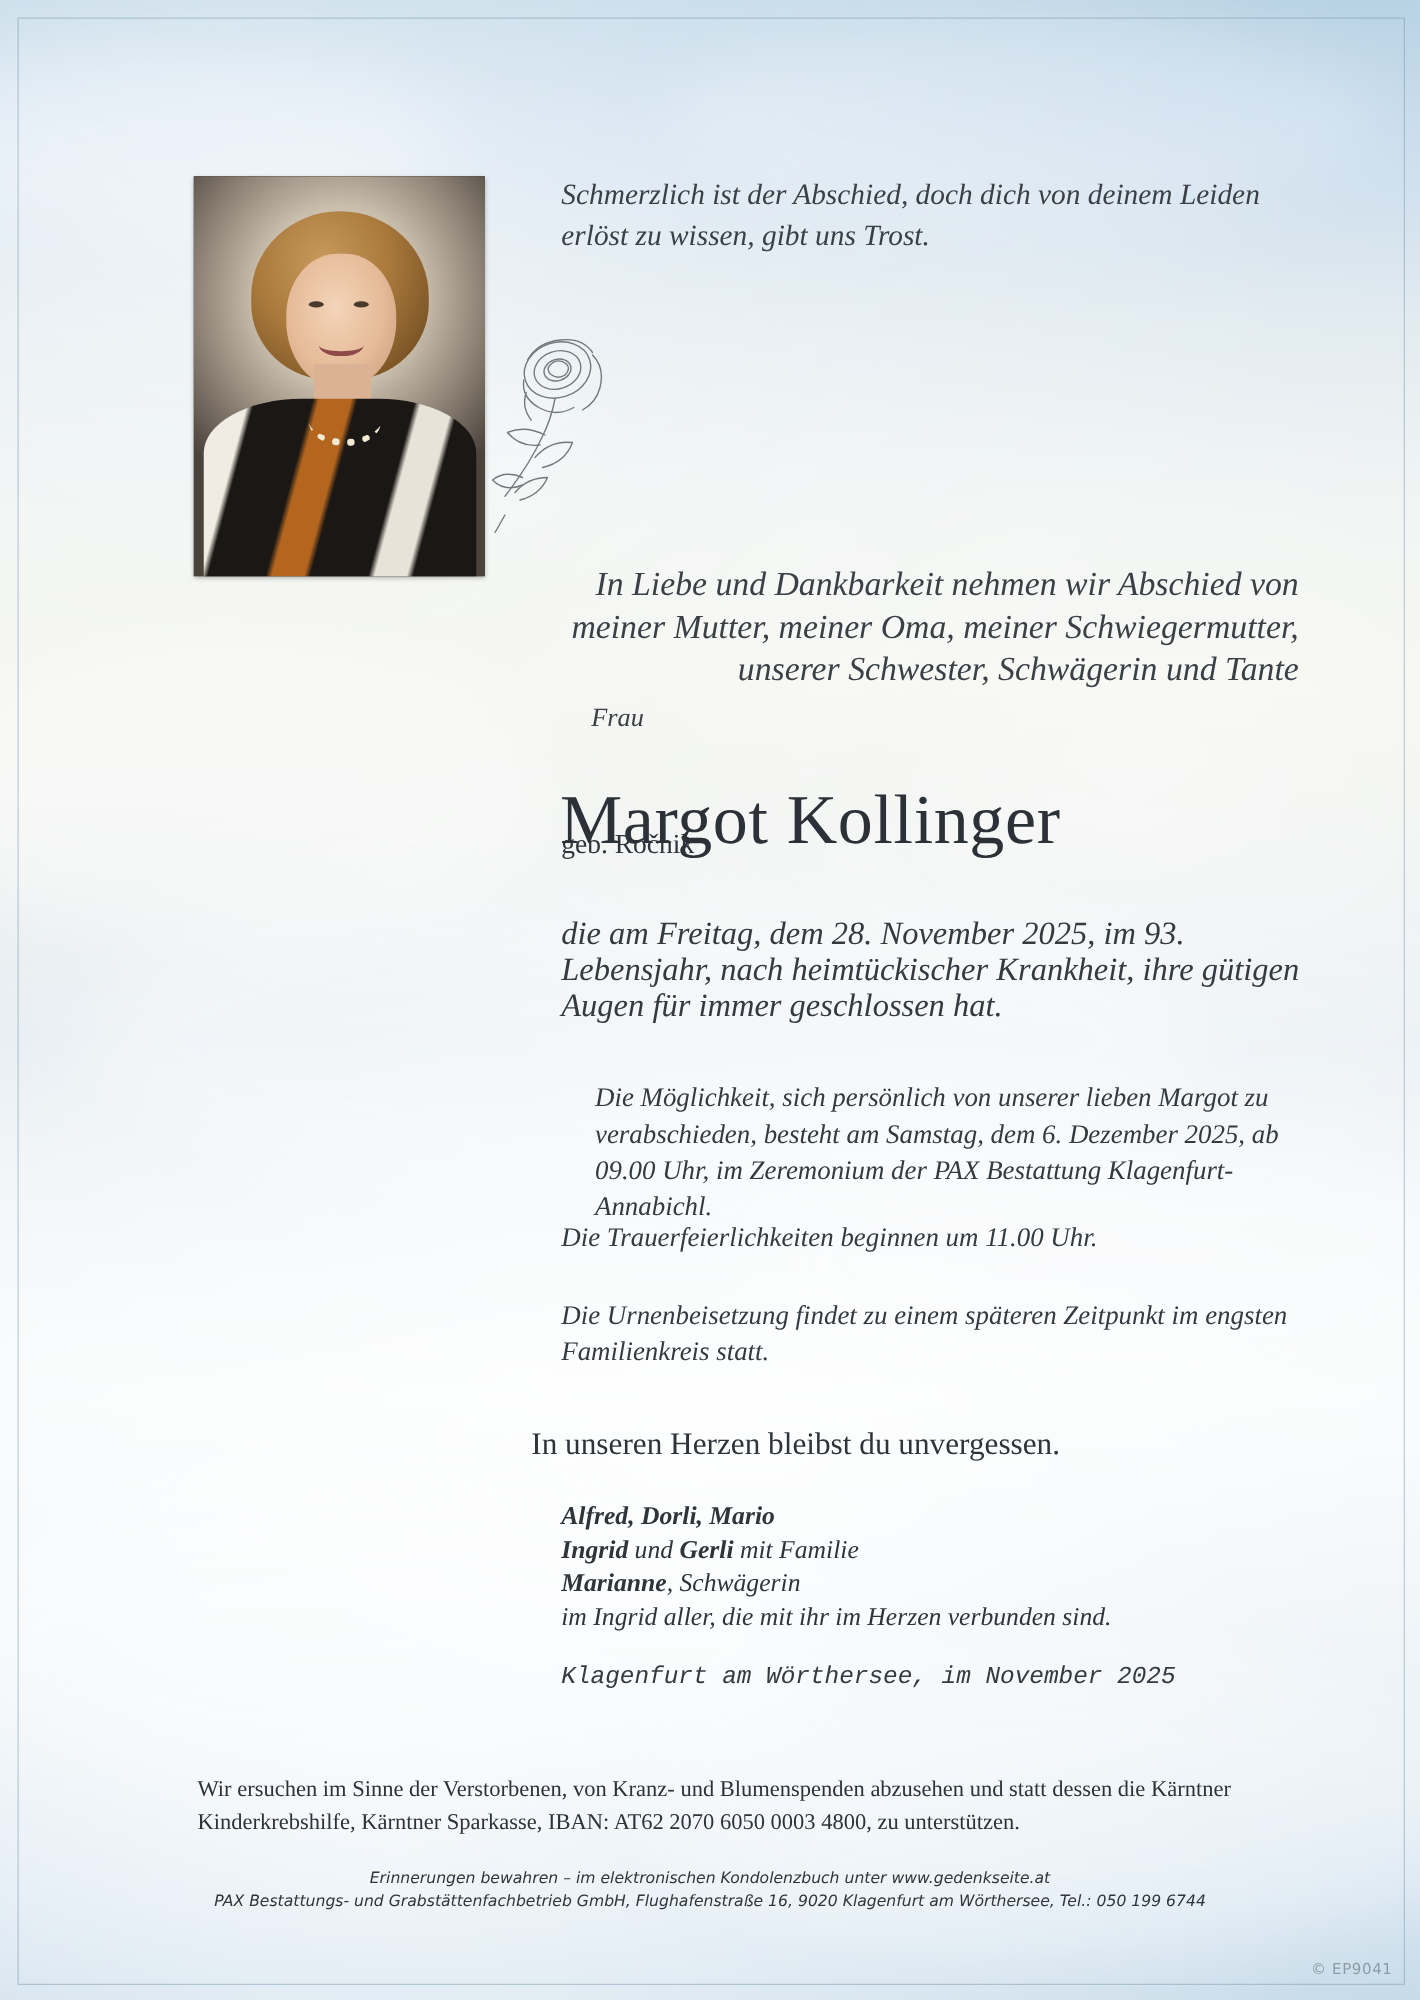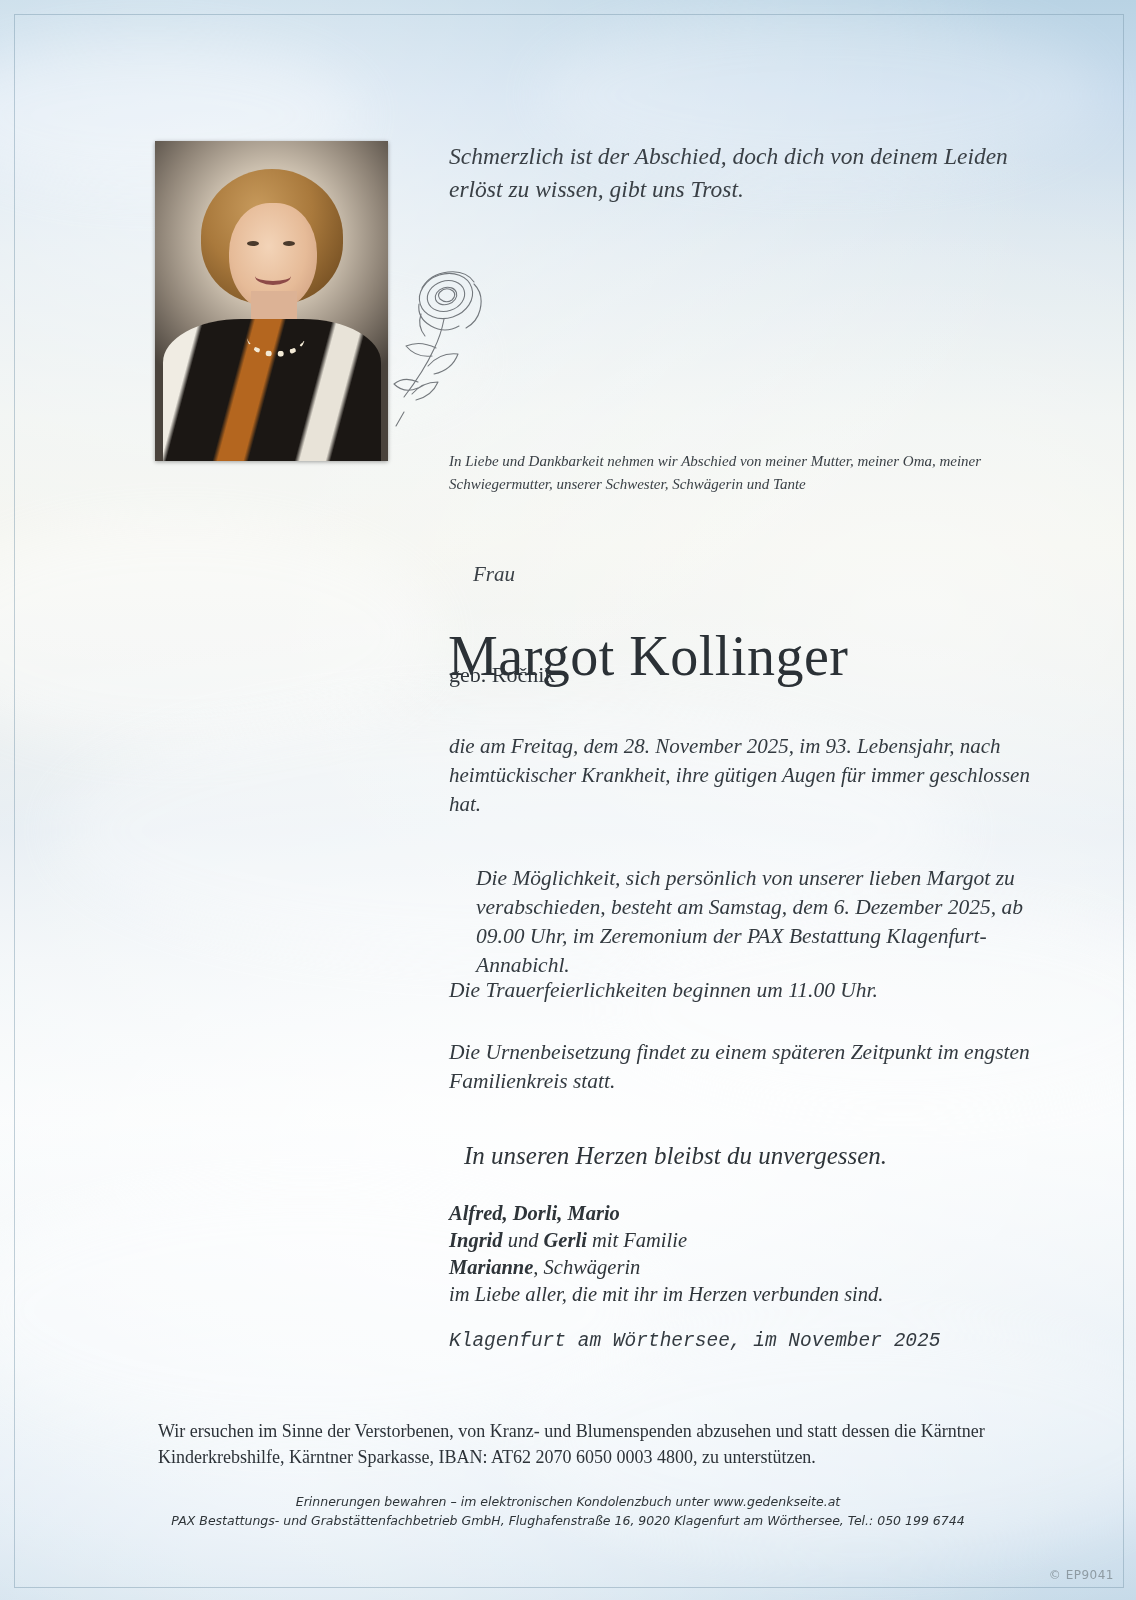--- a/index.html
+++ b/index.html
@@ -145,23 +145,24 @@
   .quote {
     left: 449px; top: 140px; width: 580px;
     font-style: italic;
     font-size: 23.5px;
     line-height: 33px;
     color: #3a4046;
   }
   .intro {
     left: 449px; top: 450px; width: 590px;
     font-style: italic;
-    font-size: 15px;
-    line-height: 23px;
+    font-size: 27px;
+    line-height: 34px;
     color: #3a4046;
+    text-align: right;
   }
   .frau {
     left: 449px; top: 562px;
     font-style: italic;
     font-size: 21px;
     color: #3a4046;
     margin-left: 24px;
   }
   .name {
     left: 448px; top: 592px;
@@ -172,21 +173,21 @@
     margin-top: 32px;
   }
   .maiden {
     left: 449px; top: 662px;
     font-size: 22px;
     color: #2e343a;
   }
   .death {
     left: 449px; top: 732px; width: 600px;
     font-style: italic;
-    font-size: 21px;
+    font-size: 26px;
     line-height: 29px;
     color: #333a40;
   }
   .farewell {
     left: 449px; top: 864px; width: 600px;
     font-style: italic;
     font-size: 21.5px;
     line-height: 29px;
     color: #333a40;
     margin-left: 27px;
@@ -199,22 +200,21 @@
     color: #333a40;
   }
   .urn {
     left: 449px; top: 1038px; width: 600px;
     font-style: italic;
     font-size: 21.5px;
     line-height: 29px;
     color: #333a40;
   }
   .heart {
-    left: 464px; top: 1140px; width: 600px;
-    font-style: italic;
+    left: 425px; top: 1140px; width: 600px;
     font-size: 25px;
     line-height: 32px;
     color: #2e3439;
   }
   .family {
     left: 449px; top: 1200px; width: 600px;
     font-style: italic;
     font-size: 20.5px;
     line-height: 27px;
     color: #2e3439;
@@ -320,21 +320,21 @@
   <div class="txt ceremony">Die Trauerfeierlichkeiten beginnen um 11.00 Uhr.</div>
 
   <div class="txt urn">Die Urnenbeisetzung findet zu einem späteren Zeitpunkt im engsten Familienkreis statt.</div>
 
   <div class="txt heart">In unseren Herzen bleibst du unvergessen.</div>
 
   <div class="txt family">
     <div><b>Alfred, Dorli, Mario</b></div>
     <div><b>Ingrid</b><span> und </span><b>Gerli</b><span> mit Familie</span></div>
     <div><b>Marianne</b><span>, Schwägerin</span></div>
-    <div>im Liebe aller, die mit ihr im Herzen verbunden sind.</div>
+    <div>im Ingrid aller, die mit ihr im Herzen verbunden sind.</div>
   </div>
 
   <div class="txt place">Klagenfurt am Wörthersee, im November 2025</div>
 
   <div class="txt donation">Wir ersuchen im Sinne der Verstorbenen, von Kranz- und Blumenspenden abzusehen und statt dessen die Kärntner Kinderkrebshilfe, Kärntner Sparkasse, IBAN: AT62 2070 6050 0003 4800, zu unterstützen.</div>
 
   <div class="footer">
     <div>Erinnerungen bewahren – im elektronischen Kondolenzbuch unter www.gedenkseite.at</div>
     <div>PAX Bestattungs- und Grabstättenfachbetrieb GmbH, Flughafenstraße 16, 9020 Klagenfurt am Wörthersee, Tel.: 050 199 6744</div>
   </div>

